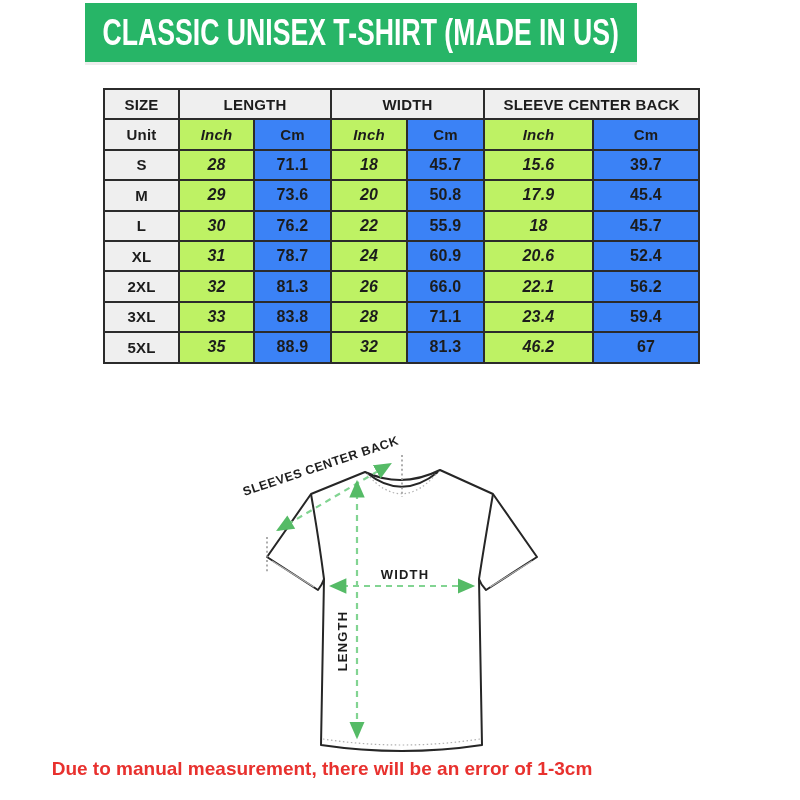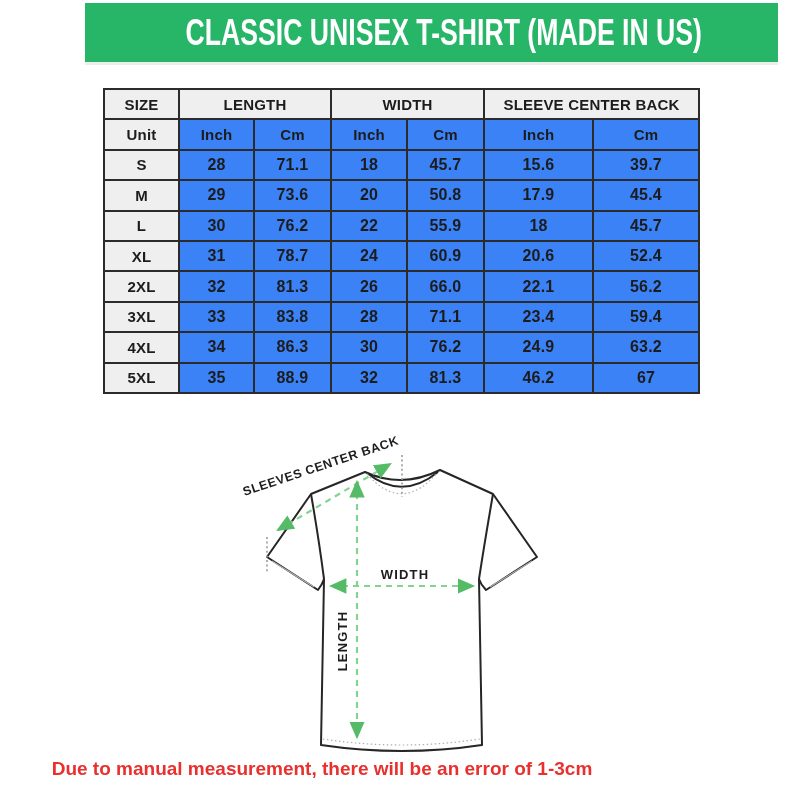--- a/index.html
+++ b/index.html
@@ -1,35 +1,35 @@
 <!DOCTYPE html>
 <html><head>
 <meta charset="utf-8">
 <style>
   html,body{margin:0;padding:0;background:#ffffff;}
   body{width:800px;height:800px;position:relative;overflow:hidden;
        font-family:"Liberation Sans", sans-serif;}
 
   
-  .banner{position:absolute;left:85px;top:3px;width:693px;height:59px;
-          display:flex;align-items:center;justify-content:flex-start;
+  .banner{position:absolute;left:85px;top:3px;width:552px;height:59px;
+          display:flex;align-items:center;justify-content:center;
           box-shadow:0 3px 0 rgba(0,0,0,0.07);}
   .banner-text{color:#ffffff;font-weight:700;font-size:37px;white-space:nowrap;
                transform:scaleX(0.72);transform-origin:center;letter-spacing:0px;}
 
   
   .chart-wrap{position:absolute;left:103px;top:88px;}
   table.sizes{border-collapse:collapse;table-layout:fixed;width:595px;}
   table.sizes td,table.sizes th{border:2px solid #2b2b2b;height:28.4px;
       text-align:center;vertical-align:middle;padding:0;color:#1c1c1c;
       font-size:16px;font-weight:600;letter-spacing:.2px;background:#ffffff;}
   table.sizes .grp{font-weight:700;font-size:15px;background:#efefef;}
   table.sizes .c-size{background:#efefef;font-weight:700;font-size:15px;}
   table.sizes .c-cm{background:#3b82f6;}
-  table.sizes .c-in{background:#3b82f6;}
+  table.sizes .c-in{background:#bef264;font-style:italic;}
   table.sizes .unit td{font-weight:700;font-size:15px;}
 
   
   .diagram{position:absolute;left:230px;top:428px;width:350px;height:345px;}
   .svg-label{font-family:"Liberation Sans", sans-serif;font-weight:700;
              fill:#1d1d1d;}
 
   
   .note{position:absolute;left:0;top:758px;width:644px;text-align:center;
         font-size:19px;font-weight:700;}
@@ -116,29 +116,20 @@
   <tr>
     <td class="c-size">3XL</td>
     <td class="c-in">33</td>
     <td class="c-cm">83.8</td>
     <td class="c-in">28</td>
     <td class="c-cm">71.1</td>
     <td class="c-in">23.4</td>
     <td class="c-cm">59.4</td>
   </tr>
   <tr>
-    <td class="c-size">4XL</td>
-    <td class="c-in">34</td>
-    <td class="c-cm">86.3</td>
-    <td class="c-in">30</td>
-    <td class="c-cm">76.2</td>
-    <td class="c-in">24.9</td>
-    <td class="c-cm">63.2</td>
-  </tr>
-  <tr>
     <td class="c-size">5XL</td>
     <td class="c-in">35</td>
     <td class="c-cm">88.9</td>
     <td class="c-in">32</td>
     <td class="c-cm">81.3</td>
     <td class="c-in">46.2</td>
     <td class="c-cm">67</td>
   </tr>
   </tbody>
 </table>

